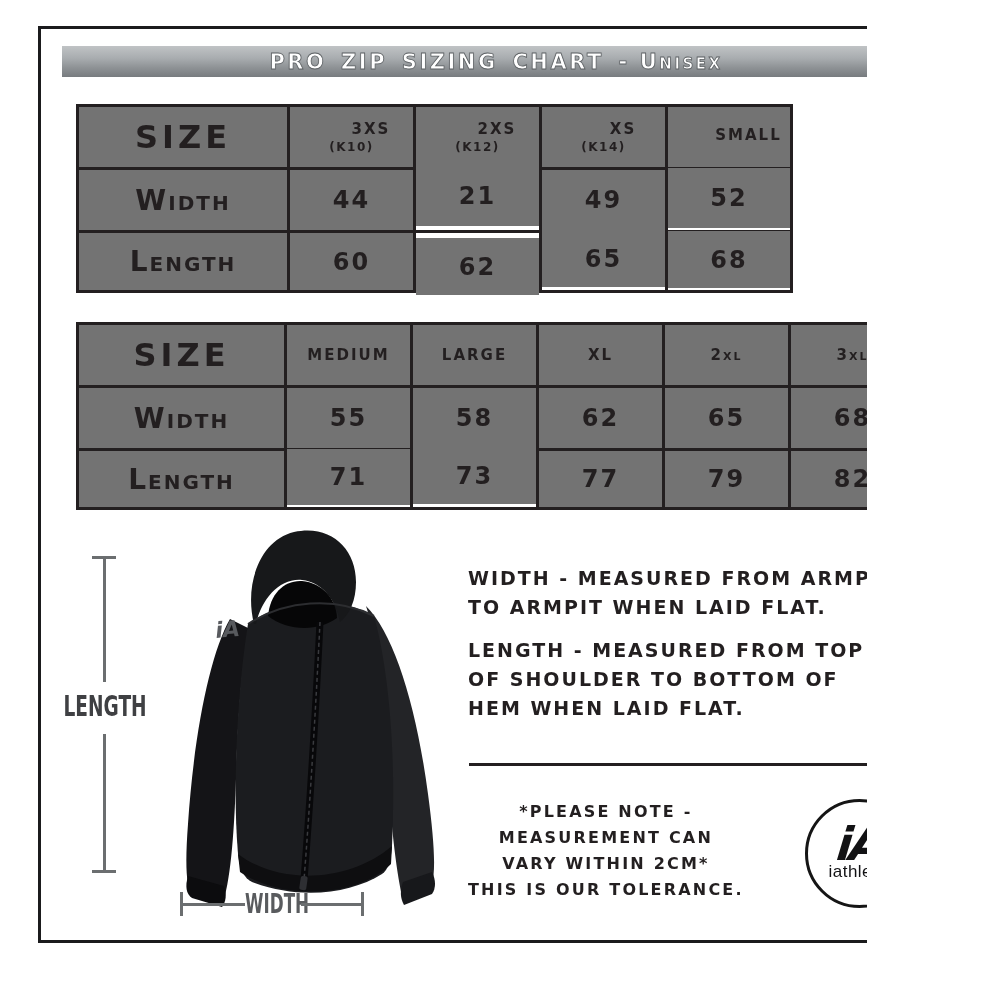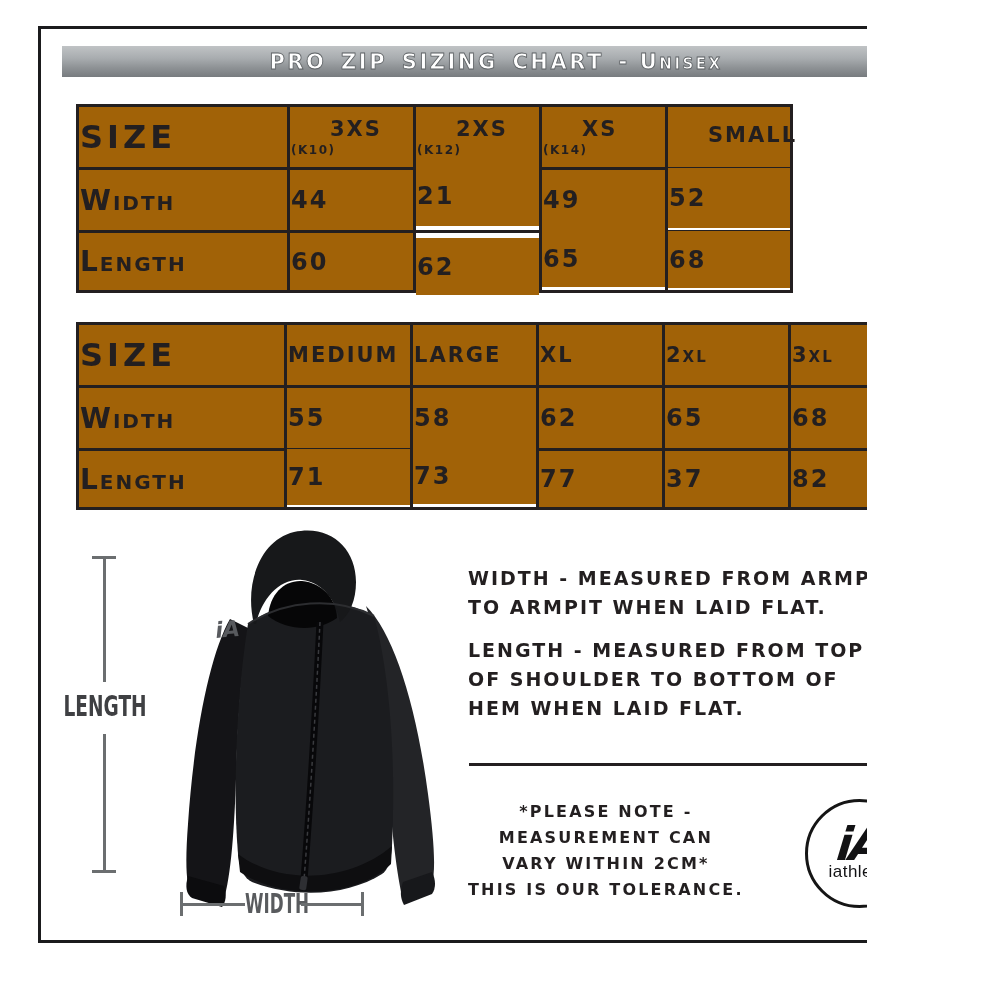--- a/index.html
+++ b/index.html
@@ -10,32 +10,32 @@
   
   .banner{position:absolute;left:62px;top:46px;width:868px;height:31px;
           background:linear-gradient(180deg,#c0c3c5 0%,#a8acaf 40%,#8e9295 70%,#777b7f 100%);
           display:flex;align-items:center;justify-content:center;}
   .banner .t-main,.banner .t-accent{font-size:21px;font-weight:700;letter-spacing:2.5px;word-spacing:5px;
           color:#ffffff;-webkit-text-stroke:0.8px #5f6366;text-shadow:0 0 1px #6a6e71;}
   .banner .t-accent{margin-left:10px;font-variant:small-caps;}
 
   
   table{position:absolute;border-collapse:collapse;table-layout:fixed;box-sizing:border-box;}
-  td{border:3.5px solid #231f20;text-align:left;vertical-align:middle;box-sizing:border-box;
-     position:relative;background:#a16207;}
+  td{border:3.5px solid #231f20;text-align:center;vertical-align:middle;box-sizing:border-box;
+     position:relative;background:#737373;}
   #t1{left:76px;top:104px;width:714px;}
   #t2{left:76px;top:322px;width:838px;}
   #t1 tr:nth-child(1) td{height:63px;}
   #t1 tr:nth-child(2) td{height:63px;}
   #t1 tr:nth-child(3) td{height:60px;}
   #t2 tr:nth-child(1) td{height:63px;}
   #t2 tr:nth-child(2) td{height:63px;}
   #t2 tr:nth-child(3) td{height:59px;}
   .size-cell{font-size:32px;font-weight:700;letter-spacing:4px;}
-  .col-label{font-size:21px;font-weight:700;letter-spacing:2px;line-height:1;margin-left:39px;}
+  .col-label{font-size:15px;font-weight:700;letter-spacing:2px;line-height:1;margin-left:39px;}
   .col-sub{font-size:12px;font-weight:700;letter-spacing:1.5px;margin-top:4px;line-height:1;}
   .row-label{font-size:28px;font-weight:700;letter-spacing:2px;}
   .sc{font-variant:small-caps;}
   .num{font-size:24px;font-weight:700;letter-spacing:2px;}
   
   #t1 tr:nth-child(2) td:nth-child(3){top:-4px;} #t1 tr:nth-child(2) td:nth-child(5){top:-2px;}
   #t1 tr:nth-child(3) td:nth-child(3){top:5px;}  #t1 tr:nth-child(3) td:nth-child(4){top:-3px;}
   #t1 tr:nth-child(3) td:nth-child(5){top:-2px;}
   #t2 tr:nth-child(3) td:nth-child(2){top:-2px;} #t2 tr:nth-child(3) td:nth-child(3){top:-3px;}
 
@@ -147,21 +147,21 @@
       <td class="num">58</td>
       <td class="num">62</td>
       <td class="num">65</td>
       <td class="num">68</td>
     </tr>
     <tr>
       <td class="row-label sc">Length</td>
       <td class="num">71</td>
       <td class="num">73</td>
       <td class="num">77</td>
-      <td class="num">37</td>
+      <td class="num">79</td>
       <td class="num">82</td>
     </tr>
   </tbody>
     </table>
 
   <svg class="hoodie" width="290" height="388" viewBox="0 0 290 388" xmlns="http://www.w3.org/2000/svg">
     <path d="M60,95 C40,130 24,210 18,300 C15,340 16,362 22,372 L52,381 C60,360 64,315 66,255 C68,190 72,135 80,105 Z" fill="#141417"></path>
     <path d="M196,82 C224,110 246,180 258,270 C264,315 266,345 262,360 L232,372 C226,345 220,295 218,240 C216,180 210,125 200,95 Z" fill="#232427"></path>
     <path d="M78,100 C68,160 62,260 68,330 C70,346 74,354 82,358 C130,376 180,370 212,350 C218,346 221,336 222,322 C226,240 220,150 204,92 C165,70 115,74 78,100 Z" fill="#1b1c1f"></path>
     <path d="M68,330 C110,362 180,358 222,322 L221,340 C190,372 115,378 70,348 Z" fill="#0e0e10"></path>

